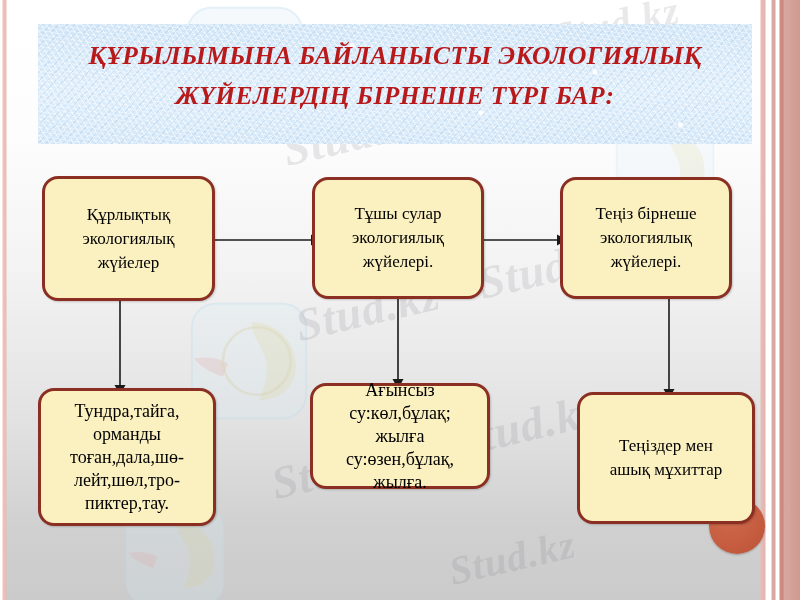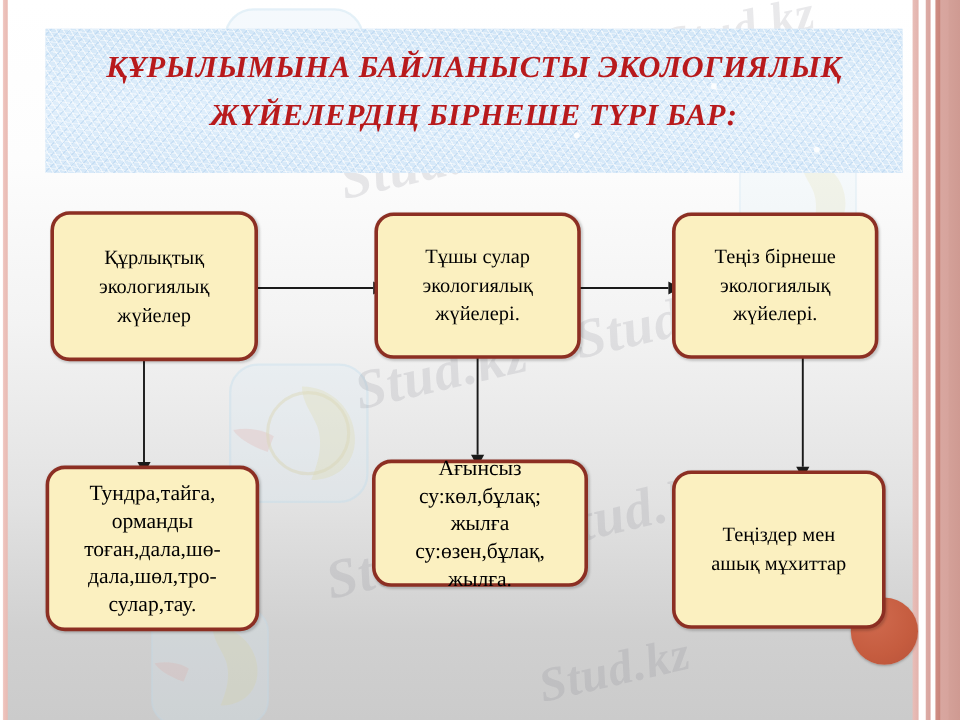--- a/index.html
+++ b/index.html
@@ -157,21 +157,21 @@
     padding: 4px 6px;
   }
   .node .txt { display: block; width: 100%; }
   .node .txt span { display: block; }
 
   #node-1 { left: 42px;  top: 176px; width: 173px; height: 125px; }
   #node-2 { left: 312px; top: 177px; width: 172px; height: 122px; }
   #node-3 { left: 560px; top: 177px; width: 172px; height: 122px; }
   #node-4 { left: 38px;  top: 388px; width: 178px; height: 138px; }
   #node-5 { left: 310px; top: 383px; width: 180px; height: 106px; }
-  #node-6 { left: 560px; top: 392px; width: 178px; height: 132px; }
+  #node-6 { left: 577px; top: 392px; width: 178px; height: 132px; }
 
   #node-4 .txt, #node-5 .txt { font-size: 18px; line-height: 23px; }
 
   
   .arrow {
     position: absolute;
     pointer-events: none;
   }
   .arrow line { stroke: #1a1a1a; stroke-width: 1.6; }
   .arrow polygon { fill: #1a1a1a; }
@@ -268,22 +268,22 @@
       <span>экологиялық</span>
       <span>жүйелері.</span>
     </div>
   </div>
 
   <div class="node" id="node-4">
     <div class="txt">
       <span>Тундра,тайга,</span>
       <span>орманды</span>
       <span>тоған,дала,шө-</span>
-      <span>дала,шөл,тро-</span>
-      <span>сулар,тау.</span>
+      <span>лейт,шөл,тро-</span>
+      <span>пиктер,тау.</span>
     </div>
   </div>
 
   <div class="node" id="node-5">
     <div class="txt">
       <span>Ағынсыз</span>
       <span>су:көл,бұлақ;</span>
       <span>жылға</span>
       <span>су:өзен,бұлақ,</span>
       <span>жылға.</span>

